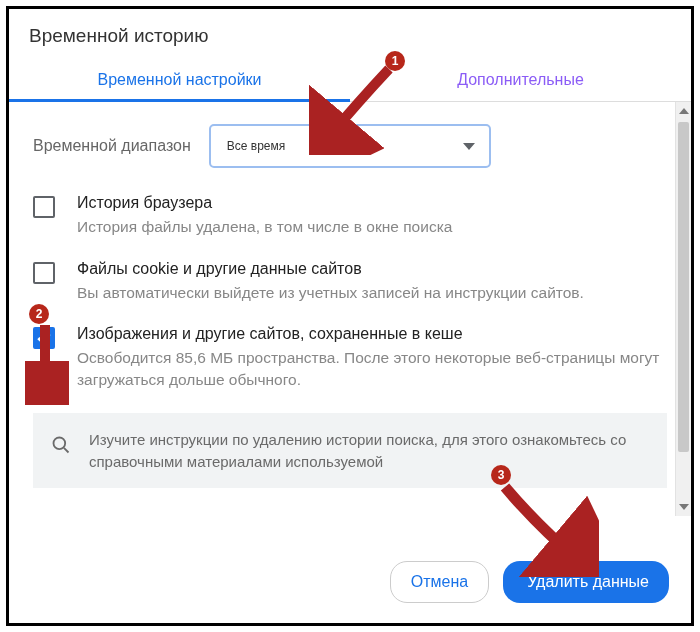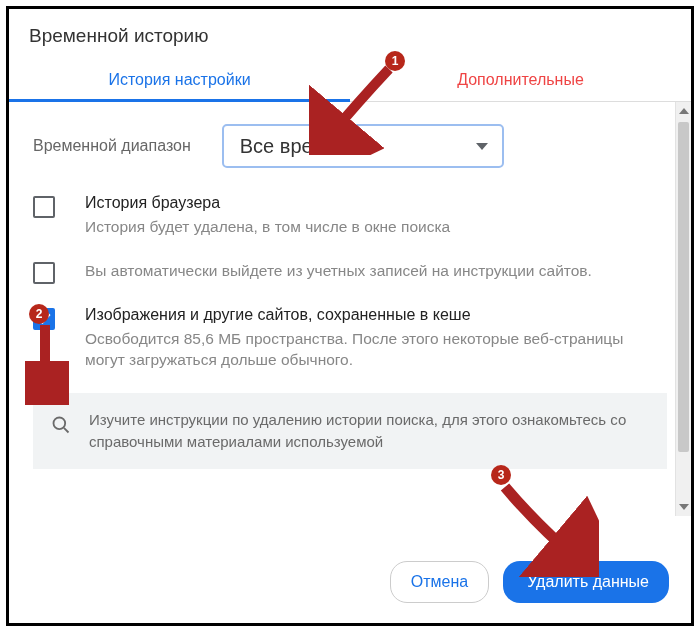--- a/index.html
+++ b/index.html
@@ -25,21 +25,21 @@
 }
 .tabs {
   display: flex;
   border-bottom: 1px solid #ddd;
 }
 .tab {
   flex: 1;
   text-align: center;
   padding: 14px 0 12px 0;
   font-size: 16px;
-  color: #ef4444;
+  color: #8b5cf6;
   cursor: pointer;
   position: relative;
 }
 .tab.active {
   color: #1a73e8;
 }
 .tab.active::after {
   content: "";
   position: absolute;
   left: 0; right: 0; bottom: -1px;
@@ -51,51 +51,51 @@
   position: relative;
   overflow: hidden;
 }
 .content {
   padding: 22px 24px 0 24px;
   height: 100%;
 }
 .time-row {
   display: flex;
   align-items: center;
-  gap: 31px;
+  gap: 18px;
   margin-bottom: 26px;
 }
 .time-label {
   font-size: 16px;
   color: #666;
 }
 .dropdown {
   flex: 0 0 auto;
   width: 282px;
   height: 44px;
   border: 2px solid #9cbef0;
   border-radius: 5px;
   background: #fff;
   display: flex;
   align-items: center;
   justify-content: space-between;
   padding: 0 14px 0 16px;
   cursor: pointer;
-  font-size: 20px;
+  font-size: 12px;
   color: #333;
 }
 .chevron-down {
   width: 0; height: 0;
   border-left: 6px solid transparent;
   border-right: 6px solid transparent;
   border-top: 7px solid #5f6368;
 }
 .option-row {
   display: flex;
-  gap: 30px;
+  gap: 22px;
   margin-bottom: 22px;
 }
 .checkbox {
   width: 22px; height: 22px;
   border: 2px solid #5f6368;
   border-radius: 2px;
   flex-shrink: 0;
   margin-top: 2px;
   cursor: pointer;
   display: flex;
@@ -199,21 +199,21 @@
 </style>
 </head>
 <body>
 
 <div class="dialog">
 
   <div class="title-bar">Временной историю</div>
 
   <div class="tabs">
     <div class="tab active">
-      <span>История настройки</span>
+      <span>Временной настройки</span>
     </div>
     <div class="tab">
       <span>Дополнительные</span>
     </div>
   </div>
 
   <div class="body">
     <div class="content">
 
       <div class="time-row">
@@ -221,27 +221,28 @@
         <div class="dropdown">
           <span>Все время</span>
           <span class="chevron-down"></span>
         </div>
       </div>
 
       <div class="option-row">
         <div class="checkbox"></div>
         <div class="opt-texts">
           <div class="opt-title">История браузера</div>
-          <div class="opt-desc">История будет удалена, в том числе в окне поиска</div>
+          <div class="opt-desc">История файлы удалена, в том числе в окне поиска</div>
         </div>
       </div>
 
       <div class="option-row">
         <div class="checkbox"></div>
         <div class="opt-texts">
+          <div class="opt-title">Файлы cookie и другие данные сайтов</div>
           <div class="opt-desc">Вы автоматически выйдете из учетных записей на инструкции сайтов.</div>
         </div>
       </div>
 
       <div class="option-row">
         <div class="checkbox checked">
           <div class="check-mark"></div>
         </div>
         <div class="opt-texts">
           <div class="opt-title">Изображения и другие сайтов, сохраненные в кеше</div>

